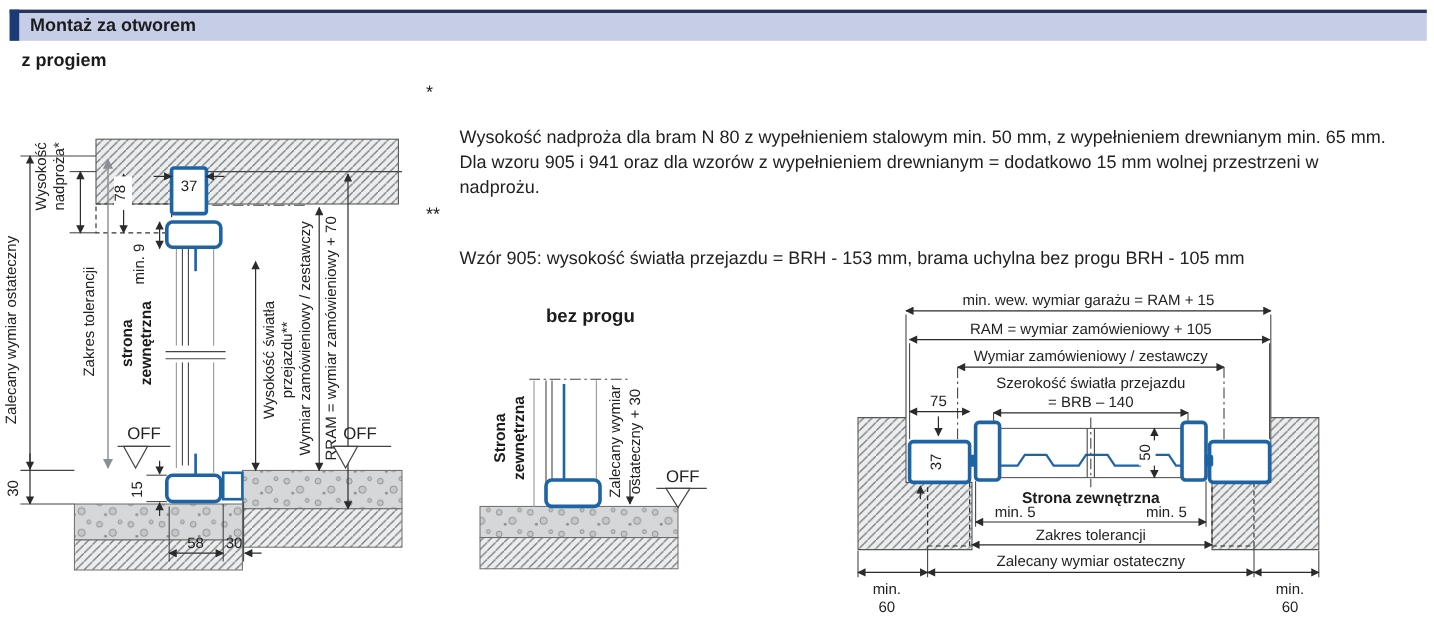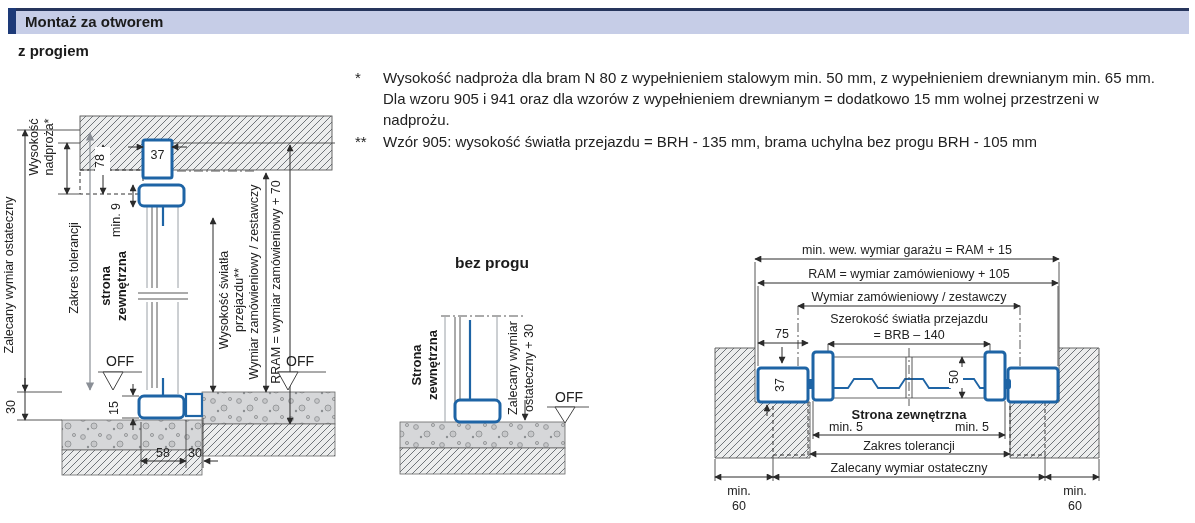--- a/index.html
+++ b/index.html
@@ -7,21 +7,21 @@
         font-family:"Liberation Sans",sans-serif;color:#1e1e1e;}
   .hdr{position:absolute;left:8px;top:8px;width:1181px;height:20px;}
   .hdr-rule{position:absolute;left:0;top:0;width:100%;height:3px;background:#26355c;}
   .hdr-bar{position:absolute;left:0;top:3px;width:100%;height:23px;background:#c6cde7;}
   .hdr-accent{position:absolute;left:0;top:0;width:8px;height:26px;background:#1d3a78;}
   .hdr-title{position:absolute;left:17px;top:5px;font-size:15px;font-weight:bold;color:#1b1b1b;}
   .subtitle{position:absolute;left:18px;top:42px;font-size:15px;font-weight:bold;color:#1b1b1b;text-align:center;}
   .notes{position:absolute;left:355px;top:67px;width:810px;font-size:15px;line-height:21px;color:#222;}
   .note{display:flex;margin-bottom:1px;}
   .note .mk{width:28px;flex:0 0 28px;}
-  .note .tx{flex:1;}
+  .note .tx{flex:1;margin-top:37px;}
   svg{position:absolute;overflow:visible;}
   .t{font-family:"Liberation Sans",sans-serif;font-size:12.5px;fill:#222;}
   .tb{font-family:"Liberation Sans",sans-serif;font-size:13px;font-weight:bold;fill:#1b1b1b;}
   .tt{font-family:"Liberation Sans",sans-serif;font-size:15.5px;font-weight:bold;fill:#1b1b1b;}
   .dim{stroke:#2b2b2b;stroke-width:1;fill:none;}
   .dimg{stroke:#8a8f96;stroke-width:1.2;fill:none;}
   .thin{stroke:#444;stroke-width:0.9;fill:none;}
   .gry{stroke:#9aa0a6;stroke-width:1;fill:none;}
   .blue3{stroke:#1e64a5;stroke-width:3;fill:#fff;}
   .blue2{stroke:#1e64a5;stroke-width:2.2;fill:none;}
@@ -42,21 +42,21 @@
   <div class="subtitle">z progiem</div>
 
   <div class="notes">
     <div class="note">
       <div class="mk">*</div>
       <div class="tx">Wysokość nadproża dla bram N 80 z wypełnieniem stalowym min. 50 mm, z wypełnieniem drewnianym min. 65 mm. Dla wzoru 905 i 941 oraz dla wzorów z wypełnieniem drewnianym = dodatkowo 15 mm wolnej przestrzeni w nadprożu.</div>
     </div>
     <div class="note">
       <div class="mk">**</div>
       <div class="tx">
-        <div>Wzór 905: wysokość światła przejazdu = BRH - 135 mm, brama uchylna bez progu BRH - 105 mm</div>
+        <div>Wzór 905: wysokość światła przejazdu = BRH - 153 mm, brama uchylna bez progu BRH - 105 mm</div>
       </div>
     </div>
   </div>
 
   <svg style="left:0;top:90px" width="345" height="433" viewBox="0 0 345 433">
     <defs>
       <pattern id="hatchA" width="7" height="7" patternUnits="userSpaceOnUse">
         <rect width="7" height="7" fill="#eceded"></rect>
         <line x1="0" y1="7" x2="7" y2="0" stroke="#70757a" stroke-width="1"></line>
       </pattern>

